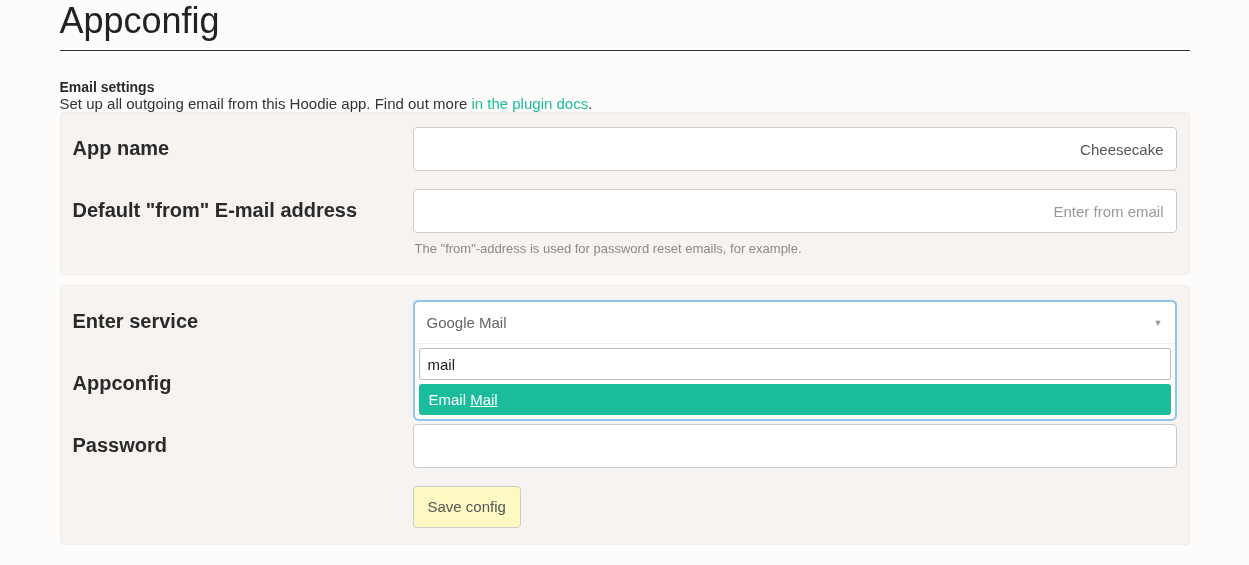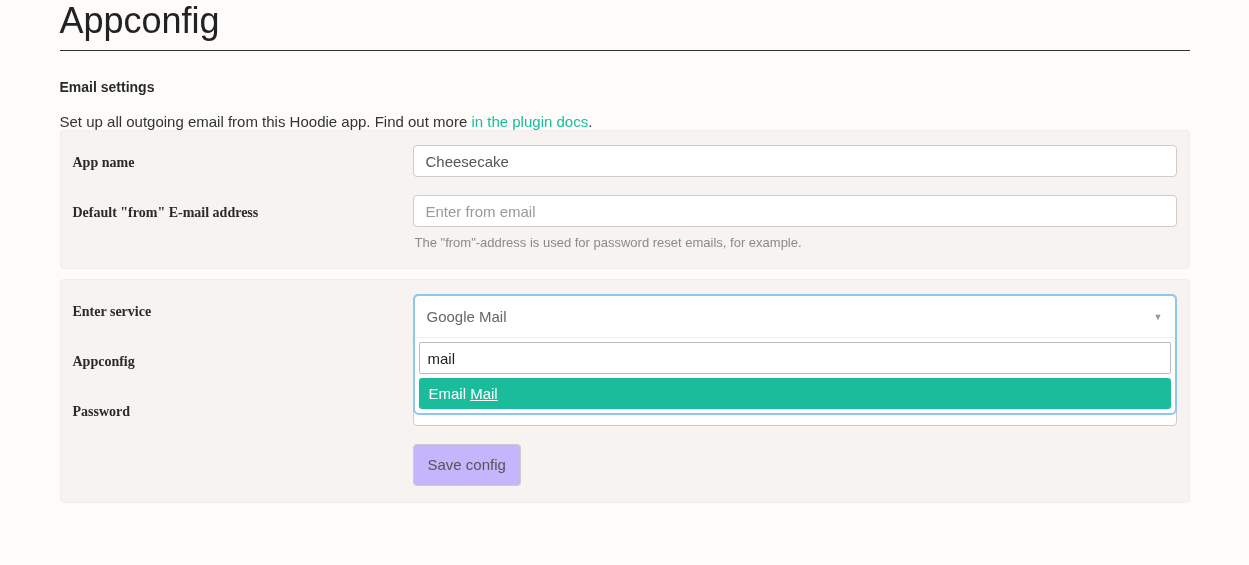--- a/index.html
+++ b/index.html
@@ -18,21 +18,21 @@
       font-size: 36px;
       font-weight: 400;
       color: #222;
       padding-bottom: 8px;
       border-bottom: 1px solid #333;
       margin-bottom: 28px;
     }
     .section-title {
       font-weight: 700;
       color: #2a2a2a;
-      margin-bottom: 18px;
+      margin-bottom: 0;
       font-size: 14px;
     }
     .intro {
       color: #333;
       font-size: 15px;
     }
     .intro a {
       color: #1abc9c;
       text-decoration: none;
     }
@@ -50,37 +50,37 @@
     }
     .form-row + .form-row {
       padding-top: 4px;
     }
     .label-col {
       width: 340px;
       flex-shrink: 0;
       font-weight: 700;
       color: #2a2a2a;
       padding-top: 10px;
-      font-size: 14px;
-      font-family: Liberation Serif, serif;
+      font-size: 20px;
     }
     .field-col {
       flex: 1;
       position: relative;
     }
     input.form-control, .select-display {
       width: 100%;
-      height: 32px;
+      height: 44px;
       padding: 6px 12px;
       font-size: 15px;
       line-height: 1.4;
       color: #555;
       background: #fff;
       border: 1px solid #ccc;
       border-radius: 4px;
+      text-align: right;
     }
     input.form-control::placeholder { color: #999; }
     .help-text {
       color: #8a8a8a;
       font-size: 13px;
       margin-top: 8px;
       padding-left: 2px;
     }
     .panel2 {
       background: #f6f3f0;
@@ -148,21 +148,21 @@
       background: #1abc9c;
       color: #fff;
     }
     .dd-item .match { text-decoration: underline; }
     .btn {
       display: inline-block;
       height: 42px;
       padding: 0 14px;
       font-size: 15px;
       color: #555;
-      background: #c4b5fd;
+      background: #fef9c3;
       border: 1px solid #ccc;
       border-radius: 4px;
       cursor: pointer;
       line-height: 40px;
     }
     .save-row {
       padding: 8px 12px 16px 12px;
     }
     .save-row .label-col { width: 340px; }
     .rows-under {

